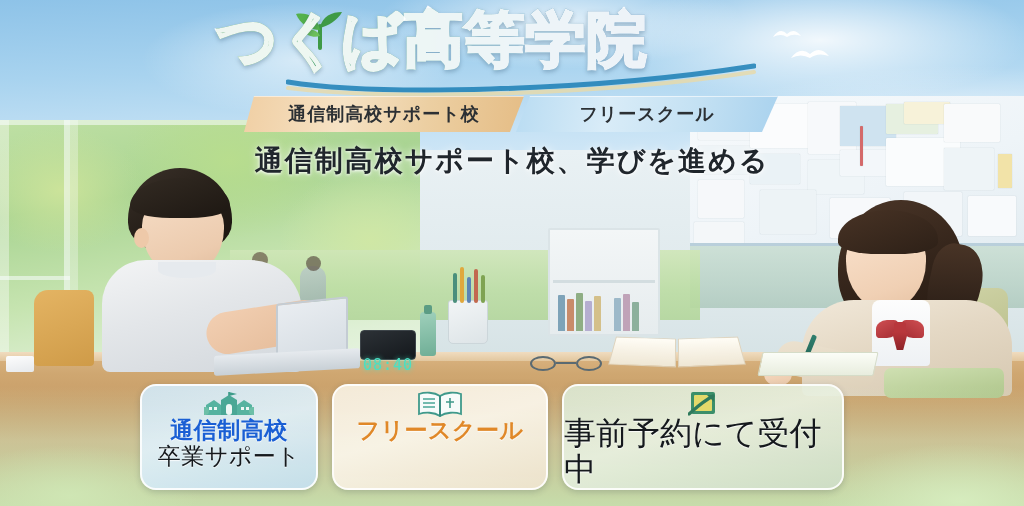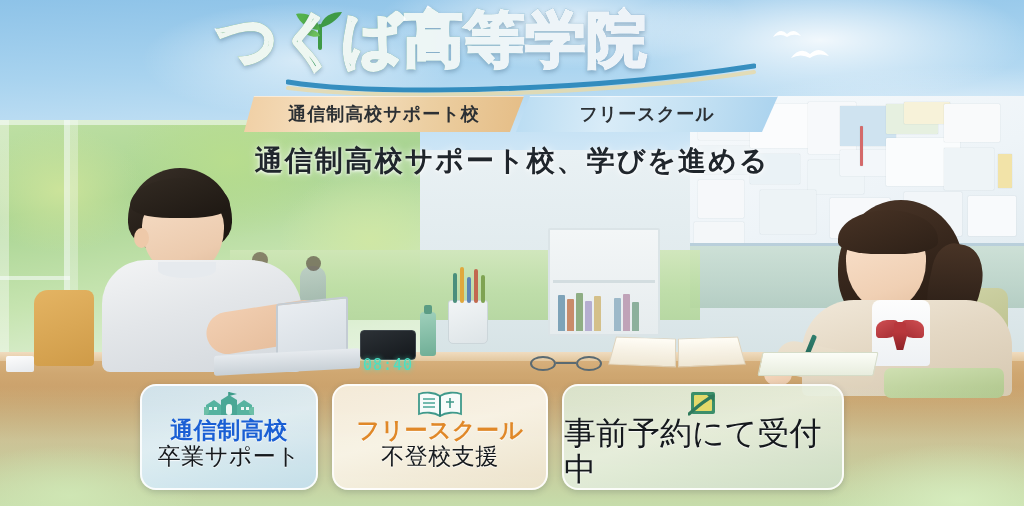--- a/index.html
+++ b/index.html
@@ -638,21 +638,20 @@
       <div class="card-icon">
         <svg width="46" height="26" viewBox="0 0 46 26">
           <path d="M23 5 C17 1 8 1 2 3 L2 23 C8 21 17 21 23 25 Z" fill="#f7fbfa" stroke="#3f998b" stroke-width="1.8"></path>
           <path d="M23 5 C29 1 38 1 44 3 L44 23 C38 21 29 21 23 25 Z" fill="#f7fbfa" stroke="#3f998b" stroke-width="1.8"></path>
           <path d="M6 8 H18 M6 12 H18 M6 16 H18" stroke="#4aa797" stroke-width="1.3"></path>
           <path d="M33 7 L33 17 M29 11 L37 11" stroke="#3f998b" stroke-width="1.6"></path>
           <path d="M23 5 L23 25" stroke="#35857a" stroke-width="1.6"></path>
         </svg>
       </div>
       <div class="card-l1">フリースクール</div>
-      <div class="card-l2">不登校支援</div>
     </div>
 
     <div class="card c3">
       <div class="card-icon">
         <svg width="30" height="26" viewBox="0 0 30 26">
           <rect x="3" y="2" width="24" height="22" rx="2" fill="#3c8f6a"></rect>
           <rect x="6" y="5" width="18" height="16" rx="1" fill="#e3d96a"></rect>
           <path d="M1 24 C8 18 14 12 25 6" stroke="#2f7a5c" stroke-width="3.2" fill="none" stroke-linecap="round"></path>
           <path d="M19 5 L26 5 L26 12 Z" fill="#2f7a5c"></path>
         </svg>

